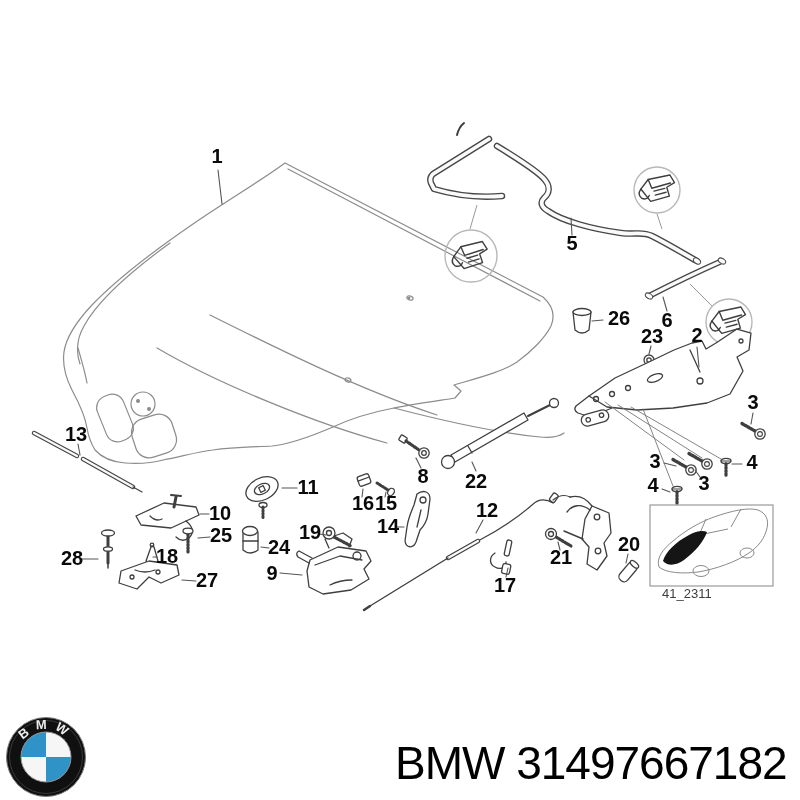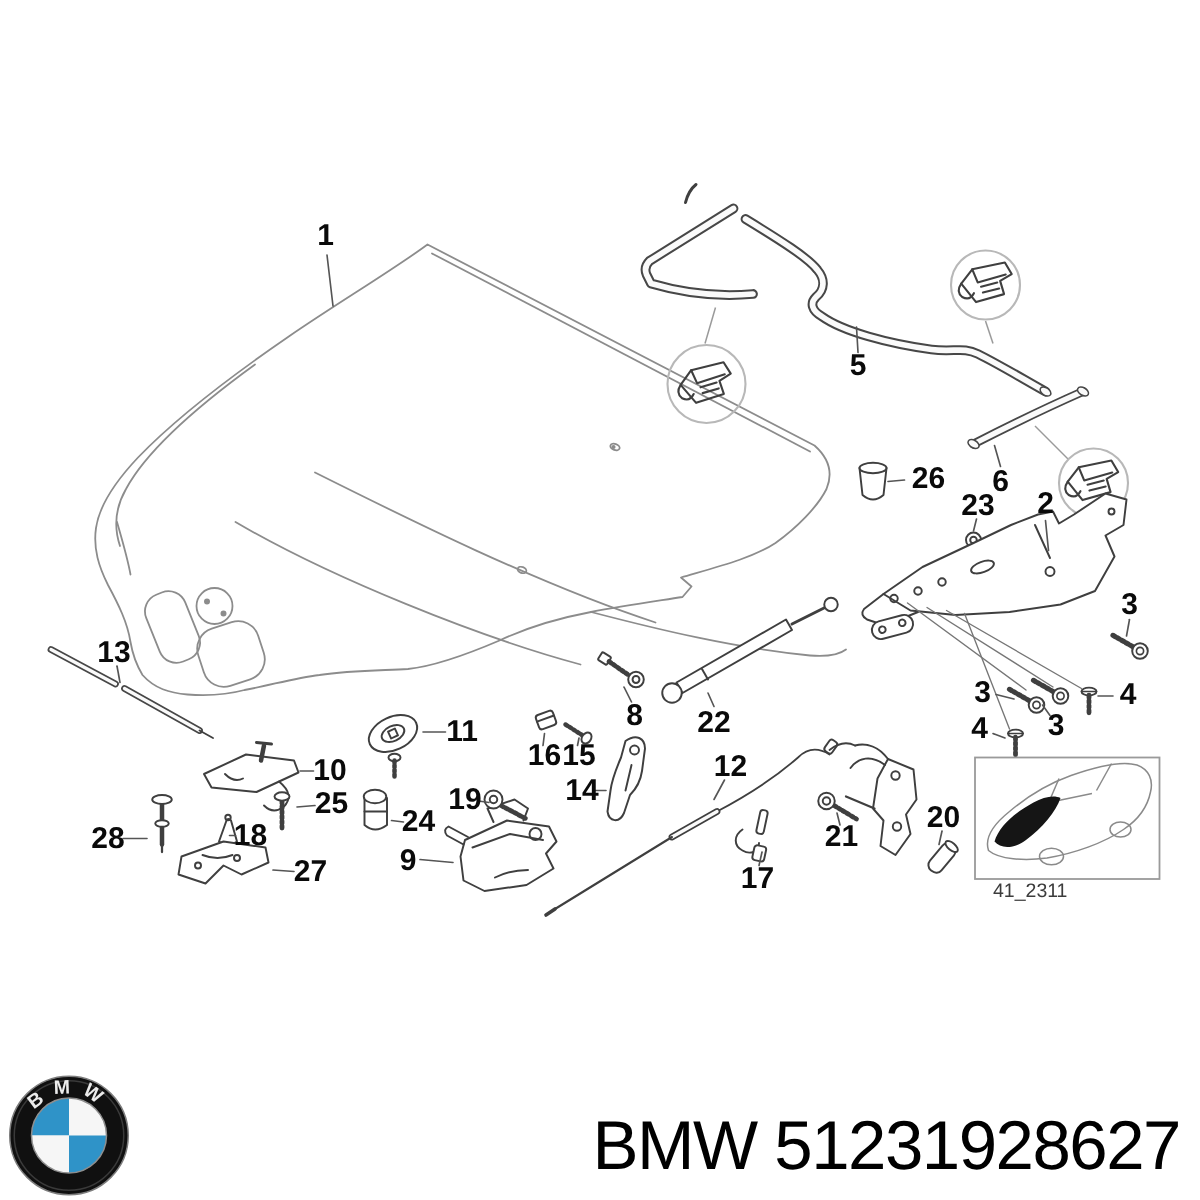--- a/index.html
+++ b/index.html
@@ -381,13 +381,13 @@
     <path d="M 41,41 L 66,41 A 25,25 0 0 0 41,16 Z" fill="#f6f6f6"></path>
     <path d="M 41,41 L 41,66 A 25,25 0 0 0 66,41 Z" fill="#2f93c8"></path>
     <path d="M 41,41 L 16,41 A 25,25 0 0 0 41,66 Z" fill="#f6f6f6"></path>
     <circle cx="41" cy="41" r="25" fill="none" stroke="#8d8d8d" stroke-width="1"></circle>
     <text font-family="Liberation Sans, sans-serif" font-size="13" font-weight="700" fill="#ececec" letter-spacing="7">
       <textPath href="#rb-arc" startOffset="20%">BMW</textPath>
     </text>
   </svg>
 </div>
 
-<div id="footer-title"><span>BMW</span>&nbsp;<span>51231928627</span></div>
+<div id="footer-title"><span>BMW</span>&nbsp;<span>31497667182</span></div>
 
 </body></html>

